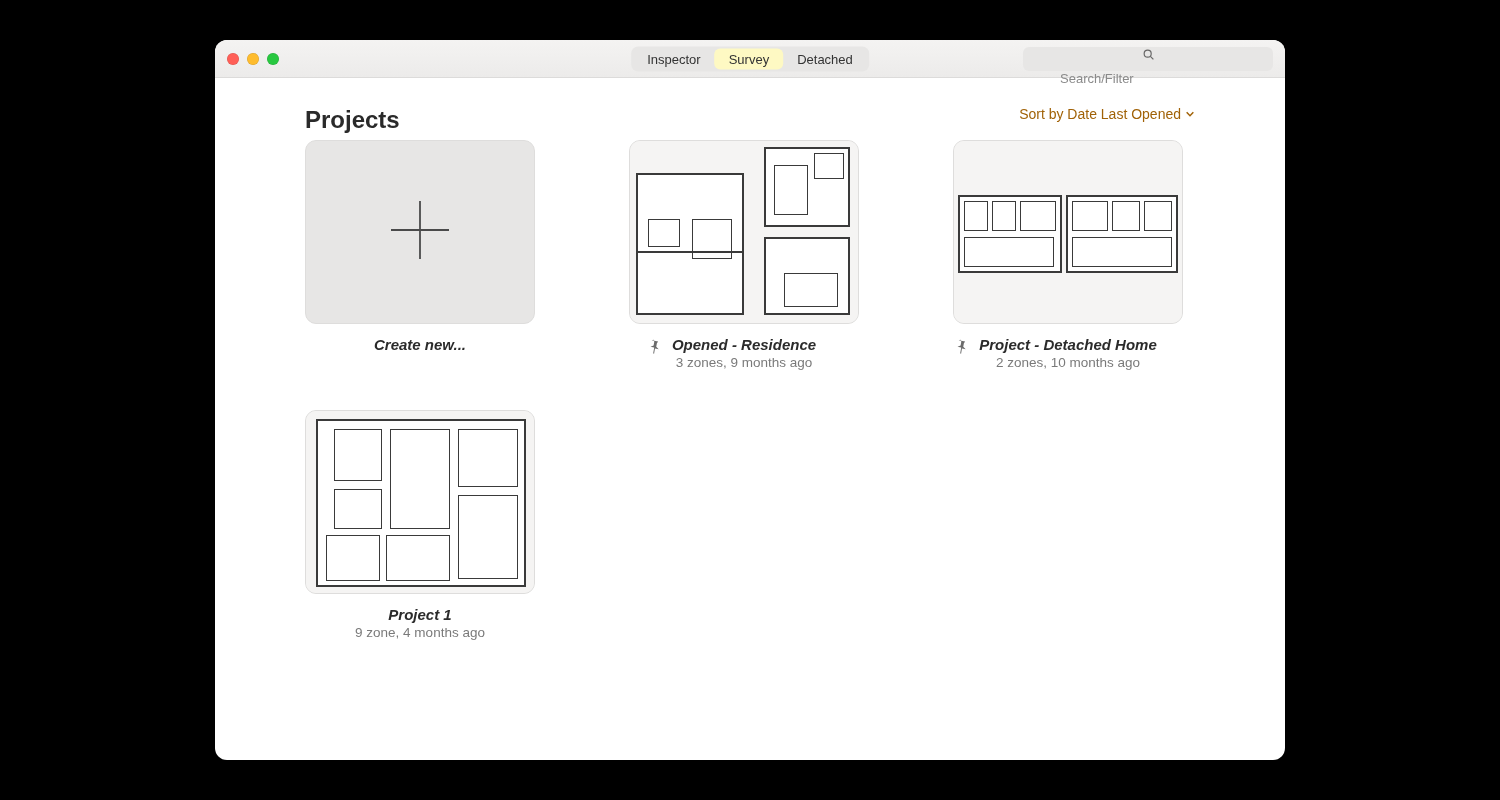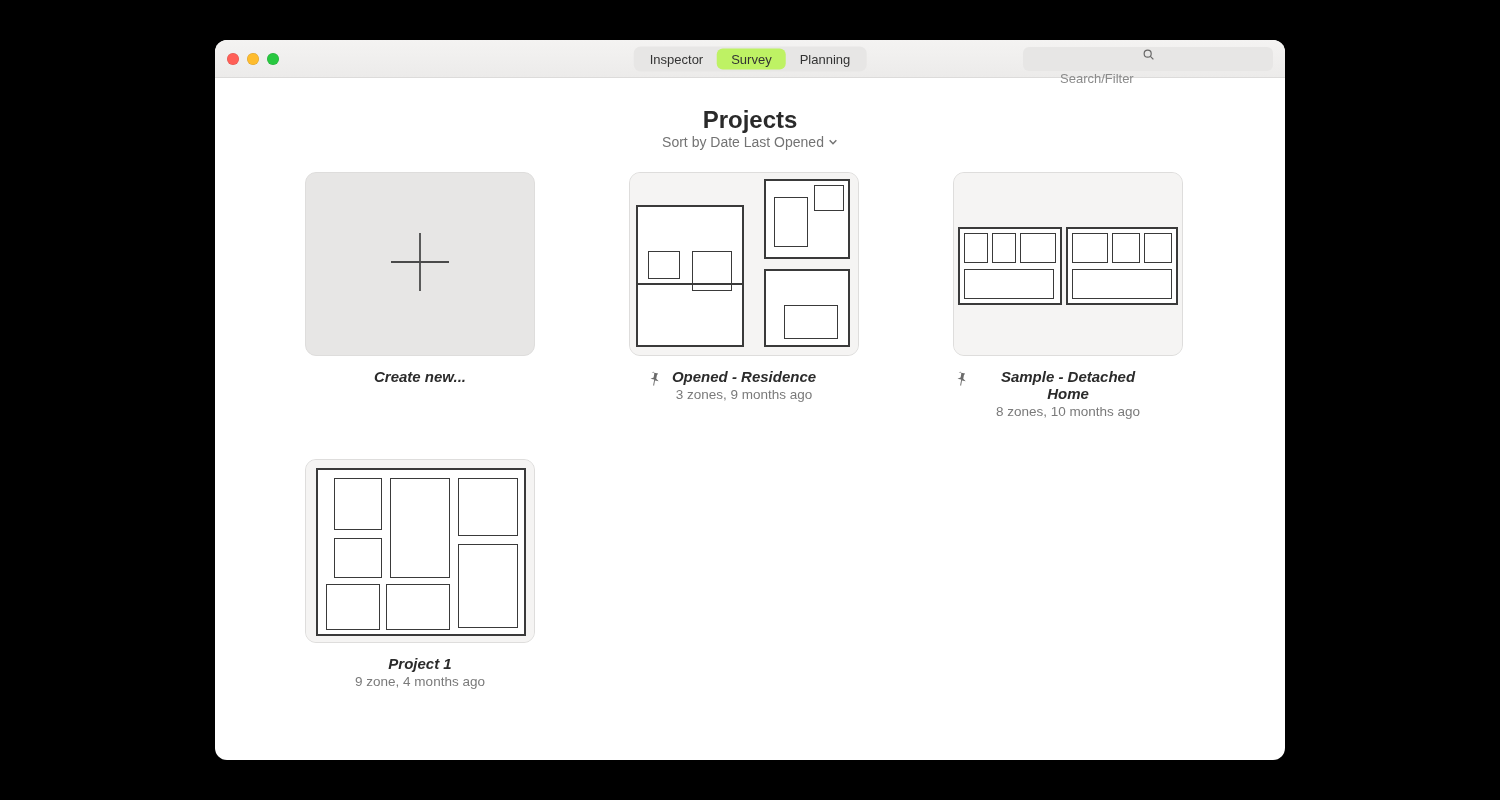--- a/index.html
+++ b/index.html
@@ -22,37 +22,37 @@
   .dot.red { background: #ff5f57; }
   .dot.yellow { background: #febc2e; }
   .dot.green { background: #28c840; }
   .seg {
     position: absolute; left: 50%; top: 50%; transform: translate(-50%, -50%);
     display: flex; background: #e7e6e5; border-radius: 7px; padding: 2px;
   }
   .seg-item {
     font-size: 13px; color: #333; padding: 3px 14px; border-radius: 6px; cursor: default;
   }
-  .seg-item.active { background: #bef264; }
+  .seg-item.active { background: #fef9c3; }
   .search {
     margin-left: auto; width: 250px; height: 24px;
     background: #e7e6e5; border-radius: 6px;
     display: flex; align-items: center; padding: 0 8px; gap: 6px; flex-direction: column;
   }
   .search svg { width: 13px; height: 13px; opacity: 0.55; }
   .search input {
     flex: 1; border: none; background: transparent; outline: none;
     font-size: 13px; color: #555;
   }
   .search input::placeholder { color: #8a8a8a; }
 
   .content { flex: 1; overflow: auto; padding: 28px 90px 40px 90px; }
-  .header-row { display: flex; align-items: center; justify-content: space-between; margin-bottom: 22px; flex-direction: column; }
+  .header-row { display: flex; align-items: flex-start; justify-content: space-between; margin-bottom: 6px; }
   .page-title { font-size: 24px; font-weight: 700; color: #2a2a2a; }
-  .sort { font-size: 14px; color: #737373; display: inline-flex; align-items: center; gap: 4px; cursor: default; }
+  .sort { font-size: 14px; color: #a16207; display: inline-flex; align-items: center; gap: 4px; cursor: default; }
   .sort svg { width: 10px; height: 10px; }
 
   .grid { display: grid; grid-template-columns: repeat(3, 230px); column-gap: 94px; row-gap: 40px; }
 
   .tile { width: 230px; }
   .thumb {
     width: 230px; height: 184px; border-radius: 11px; border: 1px solid #dedddc;
     background: #f3f2f1; display: flex; align-items: center; justify-content: center;
     overflow: hidden;
   }
@@ -80,21 +80,21 @@
     <div class="titlebar">
       <div class="traffic">
         <div class="dot red"></div>
         <div class="dot yellow"></div>
         <div class="dot green"></div>
       </div>
 
       <div class="seg">
         <div class="seg-item">Inspector</div>
         <div class="seg-item active">Survey</div>
-        <div class="seg-item">Planning</div>
+        <div class="seg-item">Detached</div>
       </div>
 
       <div class="search">
         <span>
           <svg viewBox="0 0 24 24" fill="none" stroke="currentColor" stroke-width="2.2">
             <circle cx="10.5" cy="10.5" r="6.5"></circle>
               <line x1="15.5" y1="15.5" x2="21" y2="21"></line>
           </svg>
         </span>
         <input type="text" placeholder="Search/Filter" style="">
@@ -176,22 +176,22 @@
               <div class="room thin" style="right:10px; top:96px; width:100px; height:30px;"></div>
             </div>
           </div>
           <div class="tile-meta">
             <span class="pin">
               <svg viewBox="0 0 24 24" fill="currentColor">
                   <path d="M14 3l7 7-3 1-4 4 1 5-4-4-6 6 0-2 6-6-4-4 5 1 4-4 1-3-3-1z" transform="rotate(-35 12 12)"></path>
                 </svg>
             </span>
             <div class="tile-text">
-              <div class="tile-title">Sample - Detached Home</div>
-              <div class="tile-sub">8 zones, 10 months ago</div>
+              <div class="tile-title">Project - Detached Home</div>
+              <div class="tile-sub">2 zones, 10 months ago</div>
             </div>
             <span class="pin-spacer"></span>
           </div>
         </div>
 
         <div class="tile">
           <div class="thumb">
             <div class="fp">
               <div class="room" style="left:10px; top:8px; width:210px; height:168px;"></div>
               <div class="room thin" style="left:28px; top:18px; width:48px; height:52px;"></div>

